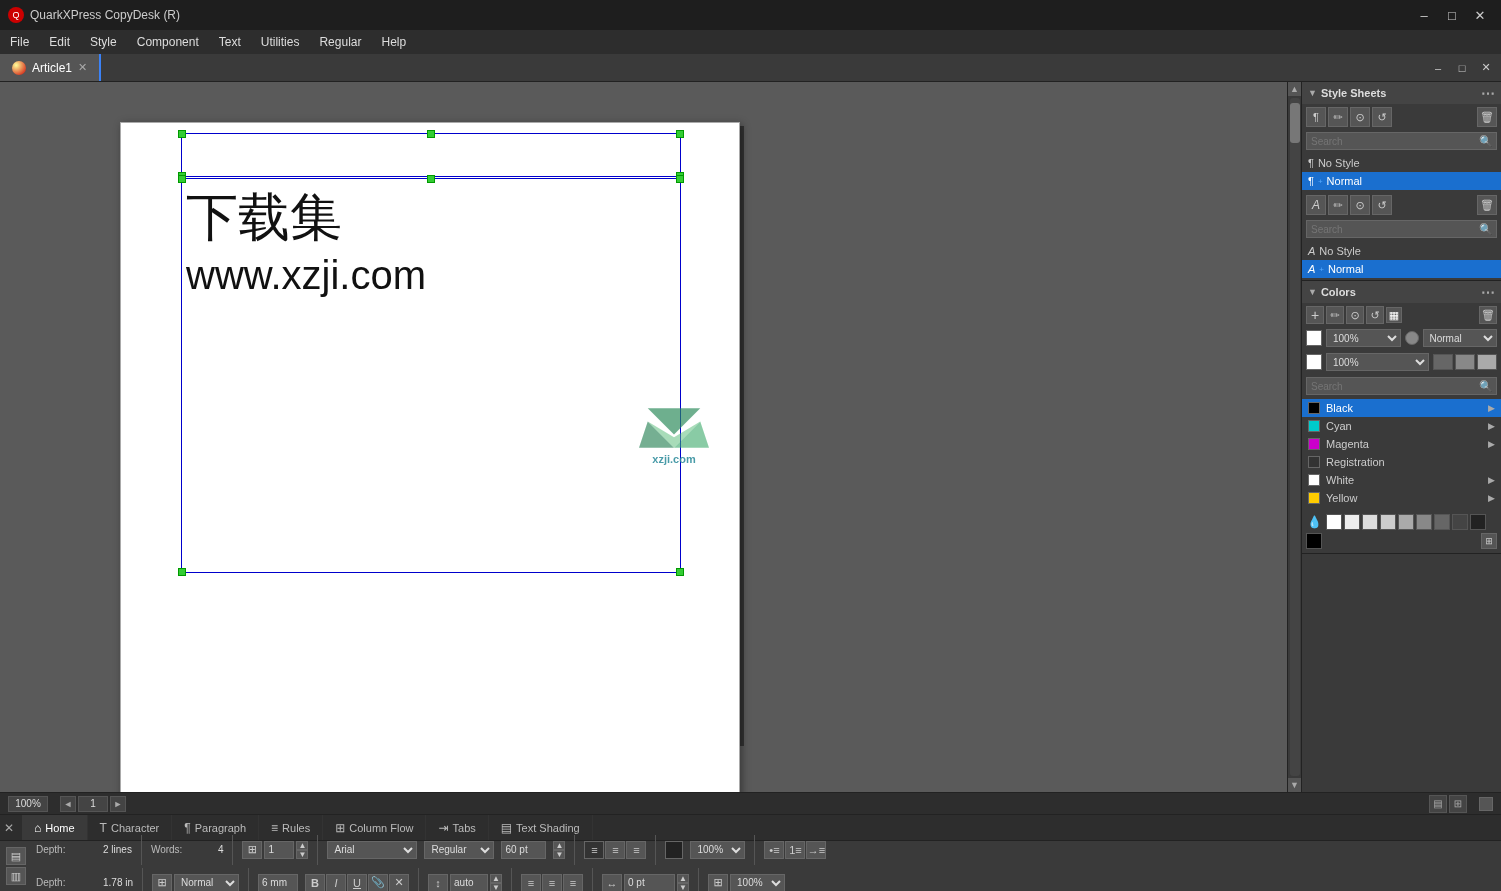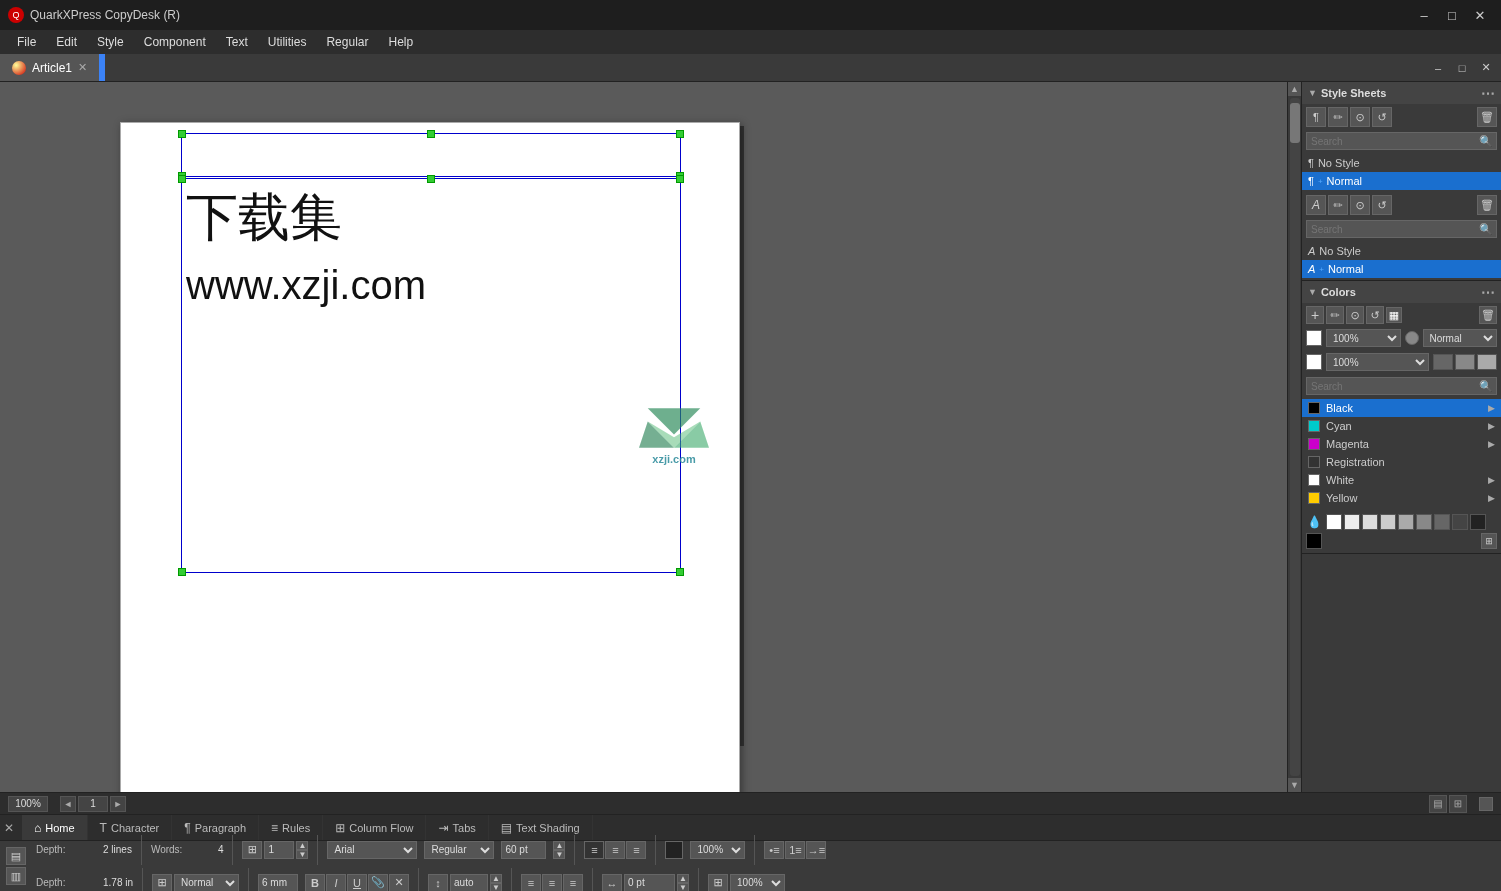--- a/index.html
+++ b/index.html
@@ -11,33 +11,33 @@
       justify-content: space-between; user-select: none;
     }
     .title-bar-left { display: flex; align-items: center; gap: 6px; }
     .title-bar-icon { width: 16px; height: 16px; background: #c00; border-radius: 50%; display: flex; align-items: center; justify-content: center; font-size: 9px; }
     .title-bar-text { font-size: 12px; color: #ccc; }
     .title-bar-controls { display: flex; gap: 2px; }
     .title-bar-btn { width: 26px; height: 22px; background: transparent; border: none; color: #ccc; cursor: pointer; font-size: 13px; display: flex; align-items: center; justify-content: center; }
 
     
     .menu-bar {
-      height: 24px; background: #2d2d2d; display: flex; align-items: center; padding: 0 7px; gap: 0;
+      height: 24px; background: #2d2d2d; display: flex; align-items: center; padding: 0 0; gap: 0;
     }
     .menu-item { padding: 3px 10px; color: #ddd; cursor: pointer; font-size: 12px; }
 
     
     .app-layout { display: flex; flex-direction: column; height: calc(891px - 54px); }
 
     
     .doc-tab-bar {
       height: 28px; background: #3a3a3a; display: flex; align-items: center; border-bottom: 1px solid #222;
     }
     .doc-tab {
-      height: 100%; padding: 0 12px; display: flex; align-items: center; gap: 6px; background: #555; border-right: 6px solid #3b82f6; font-size: 12px; cursor: pointer;
+      height: 100%; padding: 0 12px; display: flex; align-items: center; gap: 6px; background: #555; border-right: 2px solid #3b82f6; font-size: 12px; cursor: pointer;
     }
     .doc-tab-icon { width: 14px; height: 14px; border-radius: 50%; background: radial-gradient(circle at 30% 30%, #ff9, #c00); }
     .doc-tab-close { font-size: 11px; color: #aaa; cursor: pointer; }
     .doc-tab-controls { margin-left: auto; display: flex; gap: 2px; padding-right: 4px; }
     .doc-tab-btn { width: 22px; height: 22px; background: transparent; border: none; color: #ccc; cursor: pointer; font-size: 11px; display: flex; align-items: center; justify-content: center; }
 
     
     .content-area { display: flex; flex: 1; overflow: hidden; }
 
     
@@ -66,21 +66,21 @@
       position: absolute; width: 8px; height: 8px; background: #33cc33; border: 1px solid #009900;
     }
     .handle.tl { top: -4px; left: -4px; }
     .handle.tc { top: -4px; left: 50%; transform: translateX(-50%); }
     .handle.tr { top: -4px; right: -4px; }
     .handle.bl { bottom: -4px; left: -4px; }
     .handle.br { bottom: -4px; right: -4px; }
 
     .page-text { position: absolute; top: 60px; left: 65px; }
     .page-text-line1 { font-size: 52px; font-weight: normal; color: #111; font-family: Arial, sans-serif; }
-    .page-text-line2 { font-size: 40px; font-weight: normal; color: #111; font-family: Arial, sans-serif; margin-top: 10px; }
+    .page-text-line2 { font-size: 40px; font-weight: normal; color: #111; font-family: Arial, sans-serif; }
 
     
     .watermark {
       position: absolute; top: 280px; right: 30px; opacity: 0.85;
       display: flex; flex-direction: column; align-items: center;
     }
     .watermark-logo { width: 70px; height: 50px; }
     .watermark-text { font-size: 11px; color: #2a8a9a; font-family: Arial; font-weight: bold; }
 
     

